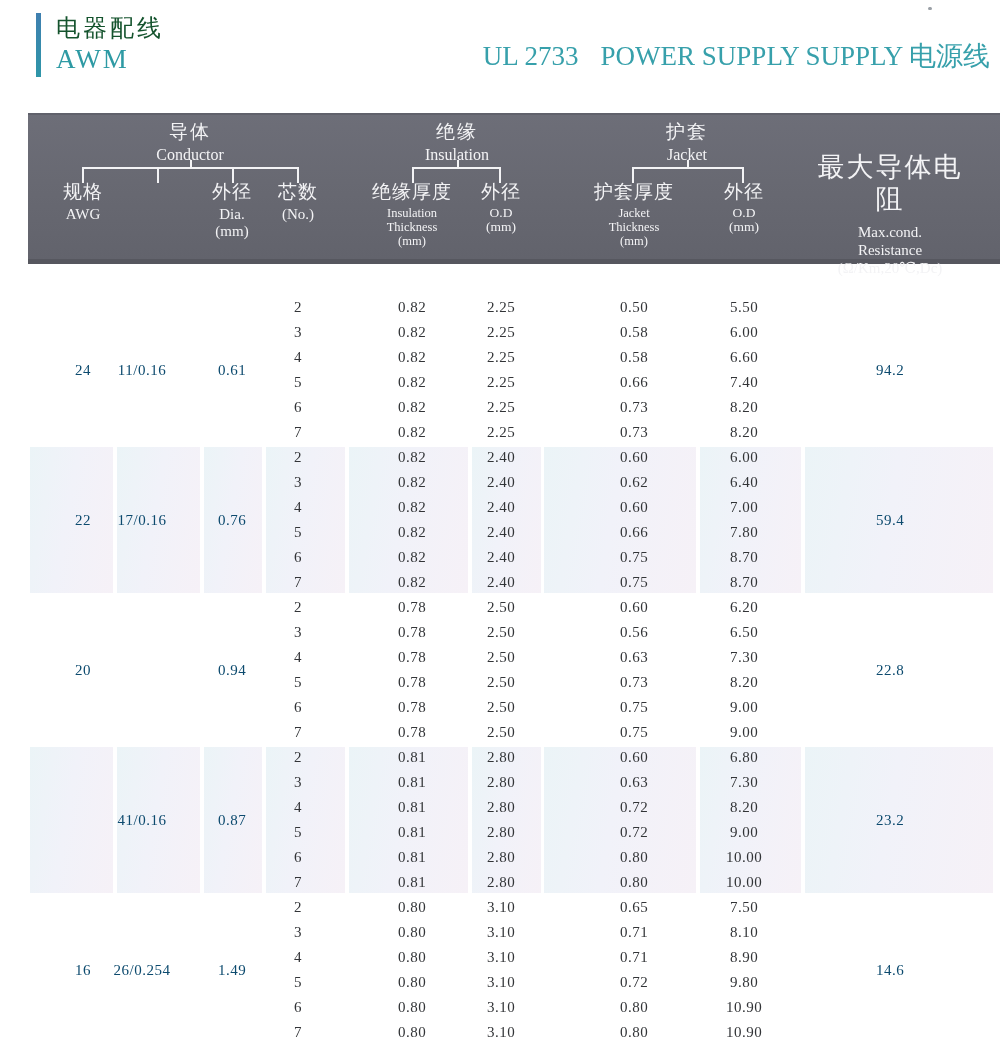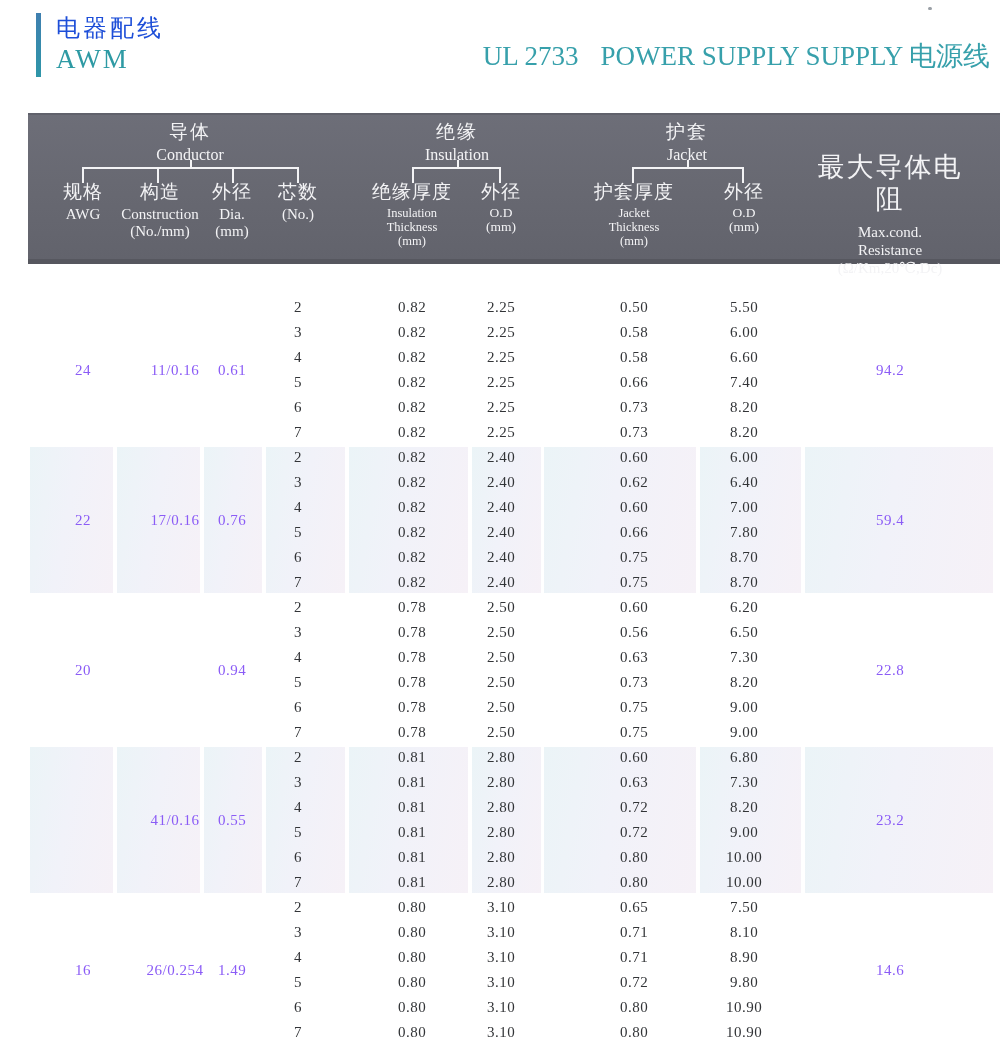--- a/index.html
+++ b/index.html
@@ -3,21 +3,21 @@
 <meta charset="utf-8">
 <style>
   html,body{margin:0;padding:0;background:#e8e8e8;}
   .page{
     position:relative;width:1006px;height:1046px;background:#ffffff;
     font-family:"Liberation Serif","DejaVu Serif",serif;overflow:hidden;margin:0 auto;
   }
   
   .accent-bar{position:absolute;left:36px;top:13px;width:5px;height:64px;
     background:linear-gradient(180deg,#3f7fb0 0%,#2e96a8 100%);}
-  .cat-zh{position:absolute;left:56px;top:12px;font-size:24px;letter-spacing:3px;color:#1d4ed8;}
+  .cat-zh{position:absolute;left:56px;top:12px;font-size:24px;letter-spacing:3px;color:#14532d;}
   .cat-en{position:absolute;left:56px;top:44px;font-size:27px;letter-spacing:2px;color:#2e9aa4;}
   .main-title{position:absolute;right:16px;top:38px;font-size:27px;color:#37a0ab;white-space:nowrap;}
   .main-title .code{margin-right:22px;}
   .speck{position:absolute;left:928px;top:7px;width:4px;height:3px;background:#9aa0a6;border-radius:2px;}
 
   
   .band{position:absolute;left:28px;top:113px;width:972px;height:151px;
     background:linear-gradient(180deg,#6d6e78 0%,#676871 55%,#62636c 100%);
     border-top:2px solid #60616b;border-bottom:5px solid #56575f;
     color:#f3f3f5;box-sizing:border-box;}
@@ -39,26 +39,26 @@
   .res-stack .en1{font-size:15px;margin-top:7px;line-height:18px;}
   .res-stack .unit{font-size:15px;line-height:18px;}
 
   
   .tbody{position:absolute;left:28px;top:295px;width:972px;height:750px;}
   .tgroup{position:relative;width:972px;height:150px;}
   .tintblock{position:absolute;top:2px;bottom:2px;
     background:linear-gradient(100deg,#ebf4f7 0%,#f1f2f9 45%,#f6f1f7 100%);}
   .gcell,.rcol{position:absolute;top:0;height:100%;z-index:1;}
   .gcell{display:flex;align-items:center;justify-content:center;
-    font-size:15px;color:#8b5cf6;letter-spacing:0.5px;}
+    font-size:15px;color:#0c4a6e;letter-spacing:0.5px;}
   .rcol{display:flex;flex-direction:column;}
   .rcell{flex:1;display:flex;align-items:center;justify-content:center;
     font-size:15px;color:#323437;letter-spacing:0.5px;}
   .cell-awg{left:0;width:110px;}
-  .cell-construction{left:92px;width:110px;text-align:center;}
+  .cell-construction{left:59px;width:110px;text-align:center;}
   .cell-dia{left:164px;width:80px;}
   .col-cores{left:230px;width:80px;}
   .col-ins_t{left:334px;width:100px;}
   .col-ins_od{left:423px;width:100px;}
   .col-jk_t{left:556px;width:100px;}
   .col-jk_od{left:666px;width:100px;}
   .cell-res{left:792px;width:140px;}
 </style>
 </head>
 <body>
@@ -103,25 +103,20 @@
     <div class="bracket" style="left:604px;width:112px;">
       <i class="stem" style="left:55px;"></i>
         <i class="bar"></i>
       <i class="drop" style="left:0;"></i>
         <i class="drop" style="left:110px;"></i>
     </div>
 
     <div class="colstack" style="left:15px;width:80px;">
       <div class="zh1">规格</div>
       <div class="en1">AWG</div>
-    </div>
-    <div class="colstack" style="left:76px;width:112px;">
-      <div class="zh1">构造</div>
-      <div class="en1">Construction</div>
-      <div class="en1" style="margin-top:0;">(No./mm)</div>
     </div>
     <div class="colstack" style="left:169px;width:70px;">
       <div class="zh1">外径</div>
       <div class="en1">Dia.</div>
       <div class="en1" style="margin-top:0;">(mm)</div>
     </div>
     <div class="colstack" style="left:230px;width:80px;">
       <div class="zh1">芯数</div>
       <div class="en1">(No.)</div>
     </div>
@@ -314,21 +309,21 @@
         <div class="tintblock" style="left: 2px; width: 83px;"></div>
         <div class="tintblock" style="left: 89px; width: 83px;"></div>
         <div class="tintblock" style="left: 176px; width: 58px;"></div>
         <div class="tintblock" style="left: 238px; width: 79px;"></div>
         <div class="tintblock" style="left: 321px; width: 119px;"></div>
         <div class="tintblock" style="left: 444px; width: 69px;"></div>
         <div class="tintblock" style="left: 516px; width: 152px;"></div>
         <div class="tintblock" style="left: 672px; width: 101px;"></div>
         <div class="tintblock" style="left: 777px; width: 188px;"></div>
         <div class="gcell cell-construction">41/0.16</div>
-        <div class="gcell cell-dia">0.55</div>
+        <div class="gcell cell-dia">0.87</div>
         <div class="gcell cell-res">23.2</div>
         <div class="rcol col-cores">
           <div class="rcell">2</div>
           <div class="rcell">3</div>
           <div class="rcell">4</div>
           <div class="rcell">5</div>
           <div class="rcell">6</div>
           <div class="rcell">7</div>
         </div>
         <div class="rcol col-ins_t">

